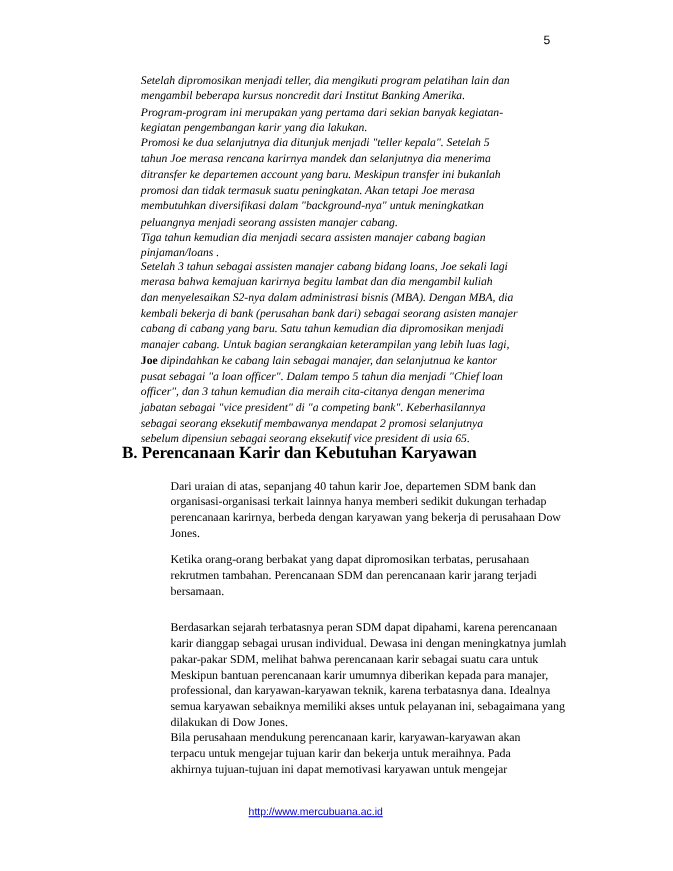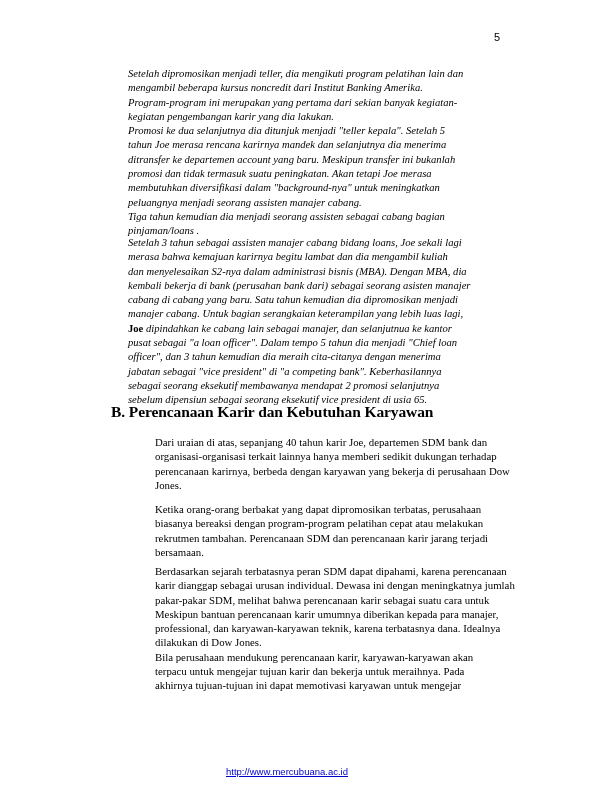--- a/index.html
+++ b/index.html
@@ -75,21 +75,21 @@
   <span class="line">Setelah dipromosikan menjadi teller, dia mengikuti program pelatihan lain dan</span>
   <span class="line">mengambil beberapa kursus noncredit dari Institut Banking Amerika.</span>
   <span class="line">Program-program ini merupakan yang pertama dari sekian banyak kegiatan-</span>
   <span class="line">kegiatan pengembangan karir yang dia lakukan.</span>
   <span class="line">Promosi ke dua selanjutnya dia ditunjuk menjadi "teller kepala". Setelah 5</span>
   <span class="line">tahun Joe merasa rencana karirnya mandek dan selanjutnya dia menerima</span>
   <span class="line">ditransfer ke departemen account yang baru. Meskipun transfer ini bukanlah</span>
   <span class="line">promosi dan tidak termasuk suatu peningkatan. Akan tetapi Joe merasa</span>
   <span class="line">membutuhkan diversifikasi dalam "background-nya" untuk meningkatkan</span>
   <span class="line">peluangnya menjadi seorang assisten manajer cabang.</span>
-  <span class="line">Tiga tahun kemudian dia menjadi seorang assisten sebagai cabang bagian</span>
+  <span class="line">Tiga tahun kemudian dia menjadi secara assisten manajer cabang bagian</span>
   <span class="line">pinjaman/loans .</span>
 </div>
 
 <div id="para2" class="italic-block">
   <span class="line">Setelah 3 tahun sebagai assisten manajer cabang bidang loans, Joe sekali lagi</span>
   <span class="line">merasa bahwa kemajuan karirnya begitu lambat dan dia mengambil kuliah</span>
   <span class="line">dan menyelesaikan S2-nya dalam administrasi bisnis (MBA). Dengan MBA, dia</span>
   <span class="line">kembali bekerja di bank (perusahan bank dari) sebagai seorang asisten manajer</span>
   <span class="line">cabang di cabang yang baru. Satu tahun kemudian dia dipromosikan menjadi</span>
   <span class="line">manajer cabang. Untuk bagian serangkaian keterampilan yang lebih luas lagi,</span>
@@ -105,30 +105,30 @@
 
 <div id="body1" class="body-block">
   <span class="line">Dari uraian di atas, sepanjang 40 tahun karir Joe, departemen SDM bank dan</span>
   <span class="line">organisasi-organisasi terkait lainnya hanya memberi sedikit dukungan terhadap</span>
   <span class="line">perencanaan karirnya, berbeda dengan karyawan yang bekerja di perusahaan Dow</span>
   <span class="line">Jones.</span>
 </div>
 
 <div id="body2" class="body-block">
   <span class="line">Ketika orang-orang berbakat yang dapat dipromosikan terbatas, perusahaan</span>
-  <span class="line">biasanya bereaksi dengan program-program pelatihan cepat atau melakukan</span>
   <span class="line">rekrutmen tambahan. Perencanaan SDM dan perencanaan karir jarang terjadi</span>
   <span class="line">bersamaan.</span>
 </div>
 
 <div id="body3" class="body-block">
   <span class="line">Berdasarkan sejarah terbatasnya peran SDM dapat dipahami, karena perencanaan</span>
   <span class="line">karir dianggap sebagai urusan individual. Dewasa ini dengan meningkatnya jumlah</span>
   <span class="line">pakar-pakar SDM, melihat bahwa perencanaan karir sebagai suatu cara untuk</span>
   <span class="line">Meskipun bantuan perencanaan karir umumnya diberikan kepada para manajer,</span>
   <span class="line">professional, dan karyawan-karyawan teknik, karena terbatasnya dana. Idealnya</span>
+  <span class="line">semua karyawan sebaiknya memiliki akses untuk pelayanan ini, sebagaimana yang</span>
   <span class="line">dilakukan di Dow Jones.</span>
   <span class="line bold-line">Bila perusahaan mendukung perencanaan karir, karyawan-karyawan akan</span>
   <span class="line bold-line">terpacu untuk mengejar tujuan karir dan bekerja untuk meraihnya. Pada</span>
   <span class="line bold-line">akhirnya tujuan-tujuan ini dapat memotivasi karyawan untuk mengejar</span>
 </div>
 
-<a class="footer-link" style="color: rgb(0, 0, 204); margin-top: 33px;">http://www.mercubuana.ac.id</a>
+<a class="footer-link" style="color: rgb(0, 0, 204);">http://www.mercubuana.ac.id</a>
 
 </body></html>

